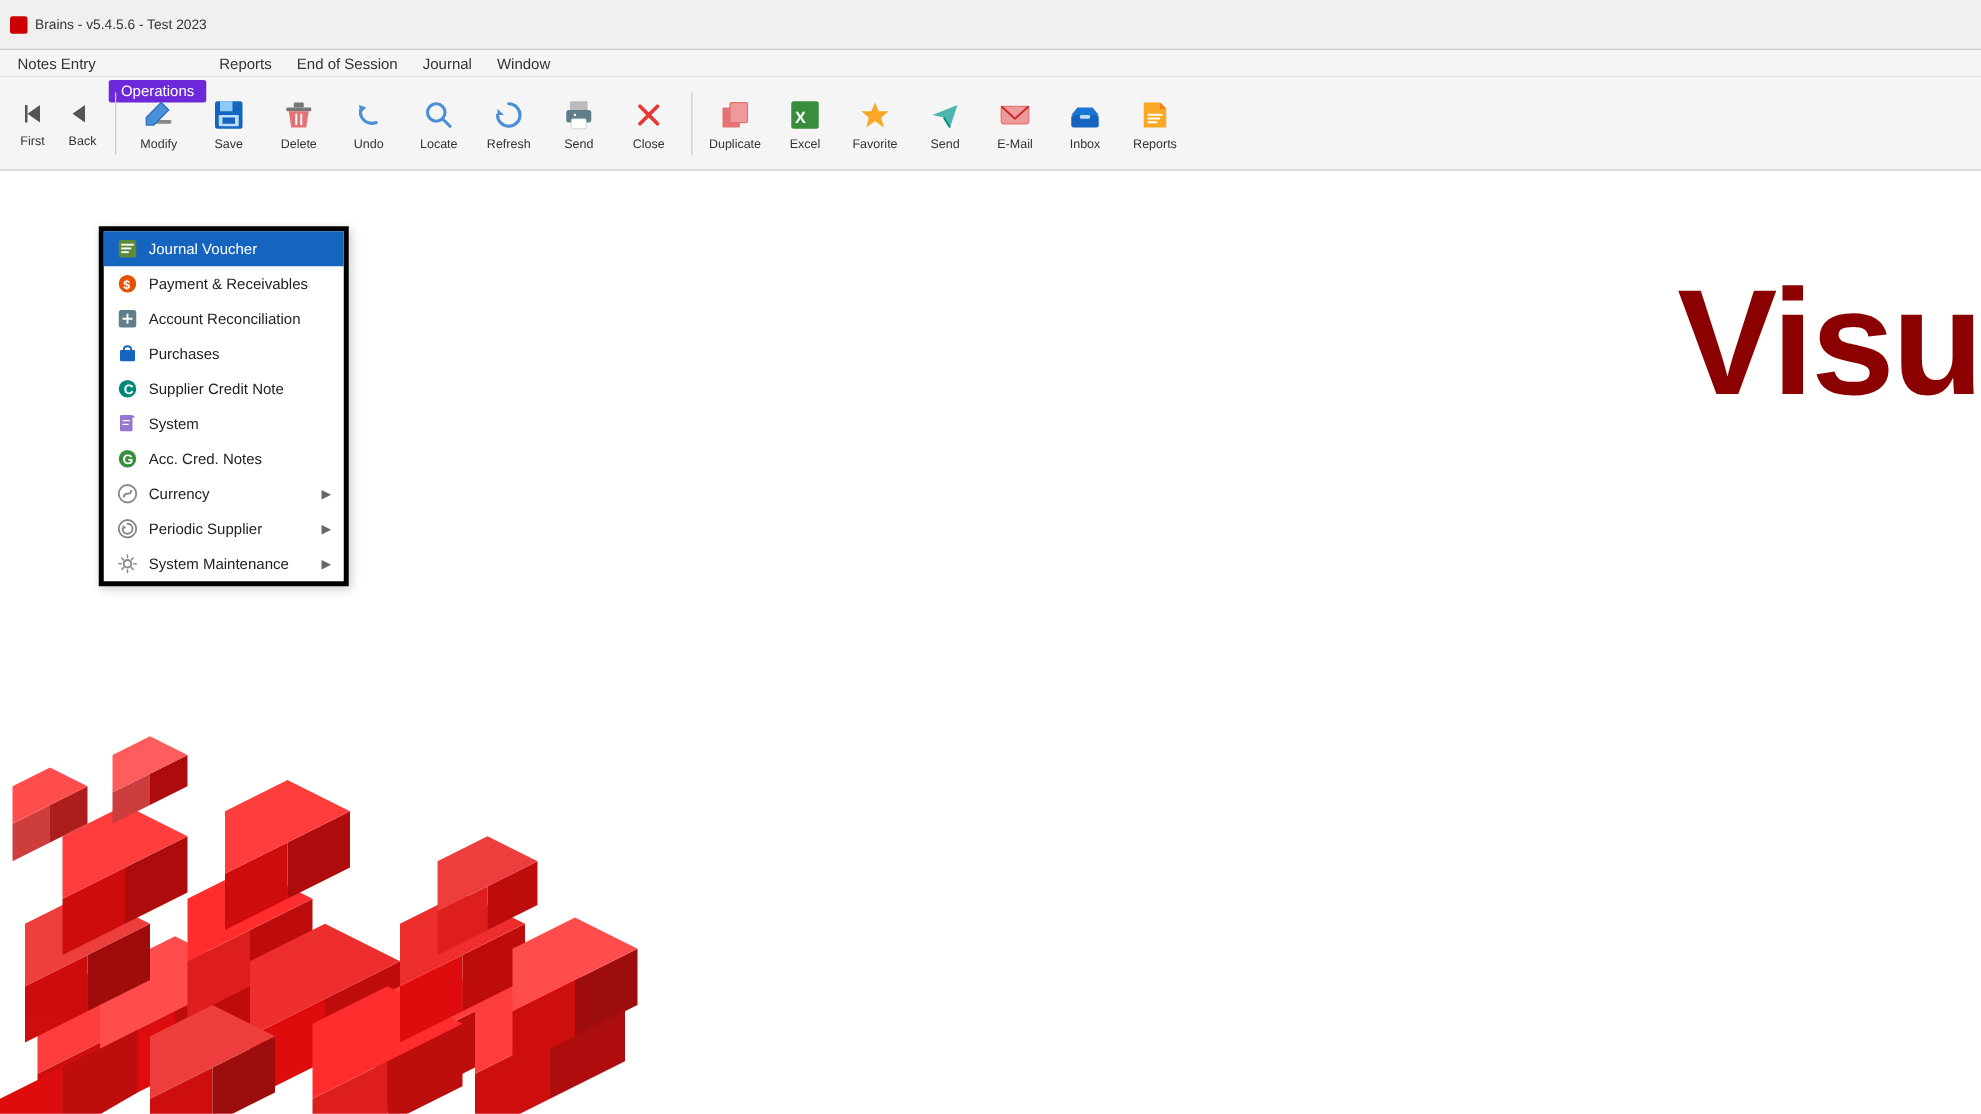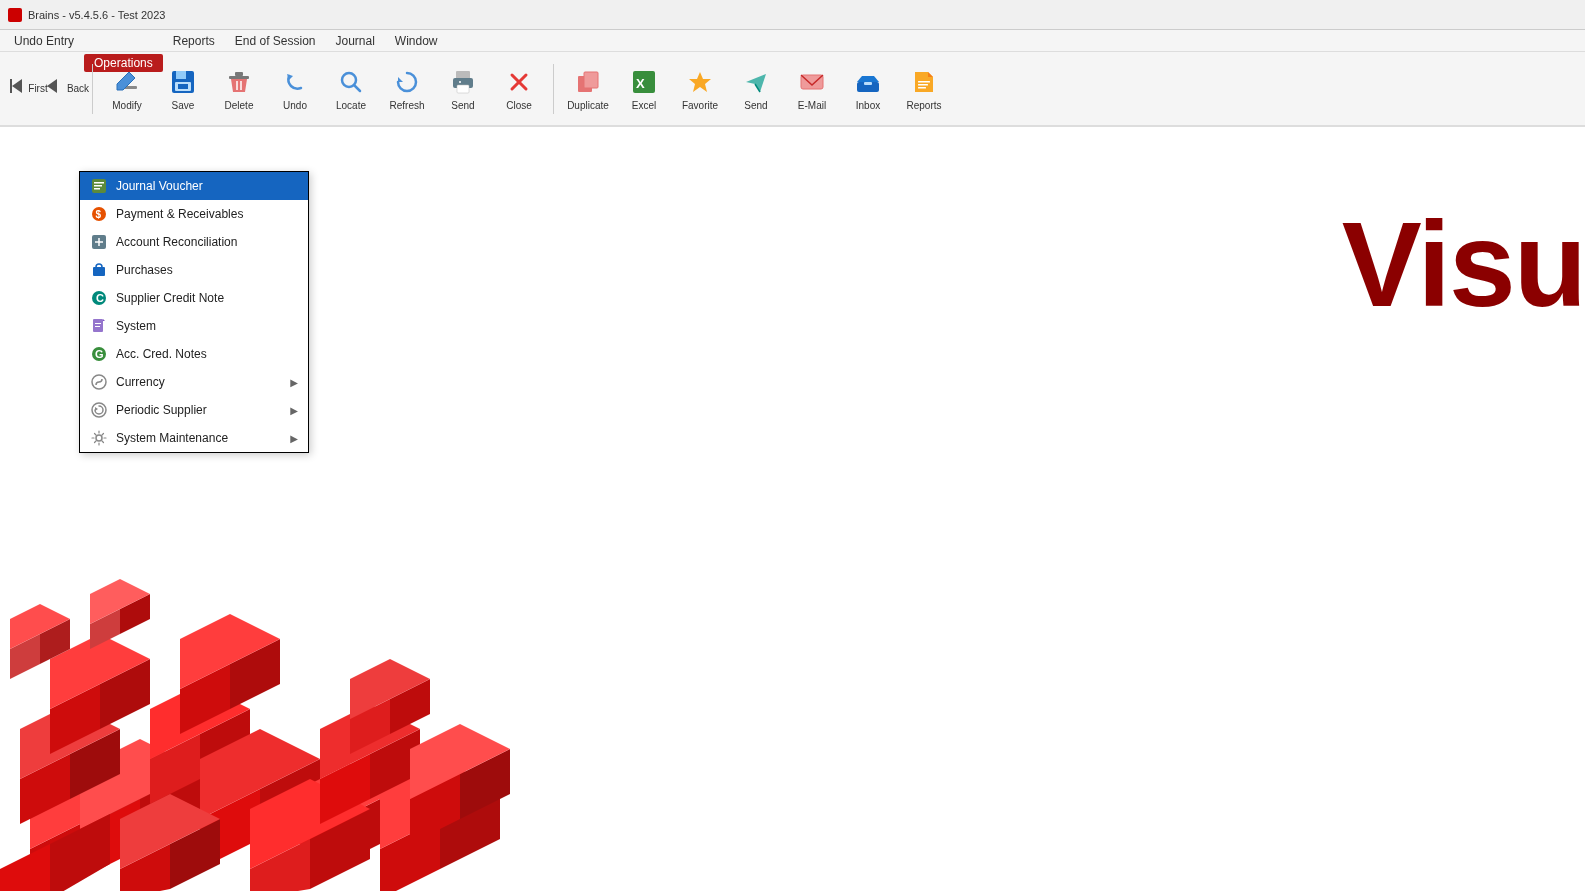--- a/index.html
+++ b/index.html
@@ -9,21 +9,21 @@
       background: #fff;
       width: 1585px;
       height: 891px;
       overflow: hidden;
       position: relative;
     }
 
     
     #title-bar {
       background: #f0f0f0;
-      height: 30px;
+      height: 40px;
       display: flex;
       align-items: center;
       padding: 0 8px;
       border-bottom: 1px solid #ccc;
       font-size: 11px;
       color: #333;
     }
     #title-bar .title-icon {
       width: 14px;
       height: 14px;
@@ -43,21 +43,21 @@
       border-bottom: 1px solid #ddd;
     }
     .menu-item {
       padding: 2px 10px;
       cursor: pointer;
       font-size: 12px;
       color: #333;
       border-radius: 2px;
     }
     .menu-item.active {
-      background: #b91c1c;
+      background: #6d28d9;
       color: #fff;
       margin-top: 44px;
     }
 
     
     #toolbar {
       background: #f5f5f5;
       height: 75px;
       border-bottom: 2px solid #ddd;
       display: flex;
@@ -94,21 +94,21 @@
     .toolbar-sep {
       width: 1px;
       height: 50px;
       background: #ccc;
       margin: 0 4px;
     }
 
     
     .nav-btn {
       display: flex;
-      flex-direction: row;
+      flex-direction: column;
       align-items: center;
       justify-content: center;
       width: 36px;
       height: 65px;
       cursor: pointer;
       border-radius: 4px;
       border: 1px solid transparent;
     }
     .nav-btn .btn-icon { font-size: 18px; }
     .nav-btn .btn-label { font-size: 10px; color: #333; }
@@ -134,23 +134,23 @@
       font-family: Arial, sans-serif;
       user-select: none;
     }
 
     
     #dropdown-menu {
       position: absolute;
       top: 22px + 22px;
       left: 79px;
       background: #fff;
-      border: 1px solid #000000;
+      border: 4px solid #000000;
       box-shadow: 2px 2px 8px rgba(0,0,0,0.2);
-      width: 230px;
+      width: 200px;
       z-index: 100;
       top: 44px;
     }
     .dropdown-item {
       display: flex;
       align-items: center;
       padding: 5px 10px;
       cursor: pointer;
       font-size: 12px;
       color: #222;
@@ -188,21 +188,21 @@
   </style>
 </head>
 <body>
 
 <div id="title-bar">
   <span class="title-icon"></span>
   <span>Brains - v5.4.5.6 - Test 2023</span>
 </div>
 
 <div id="menu-bar">
-  <span class="menu-item">Undo Entry</span>
+  <span class="menu-item">Notes Entry</span>
   <span class="menu-item active">Operations</span>
   <span class="menu-item">Reports</span>
   <span class="menu-item">End of Session</span>
   <span class="menu-item">Journal</span>
   <span class="menu-item">Window</span>
 </div>
 
 <div id="toolbar">
 
   <div class="nav-btn">

